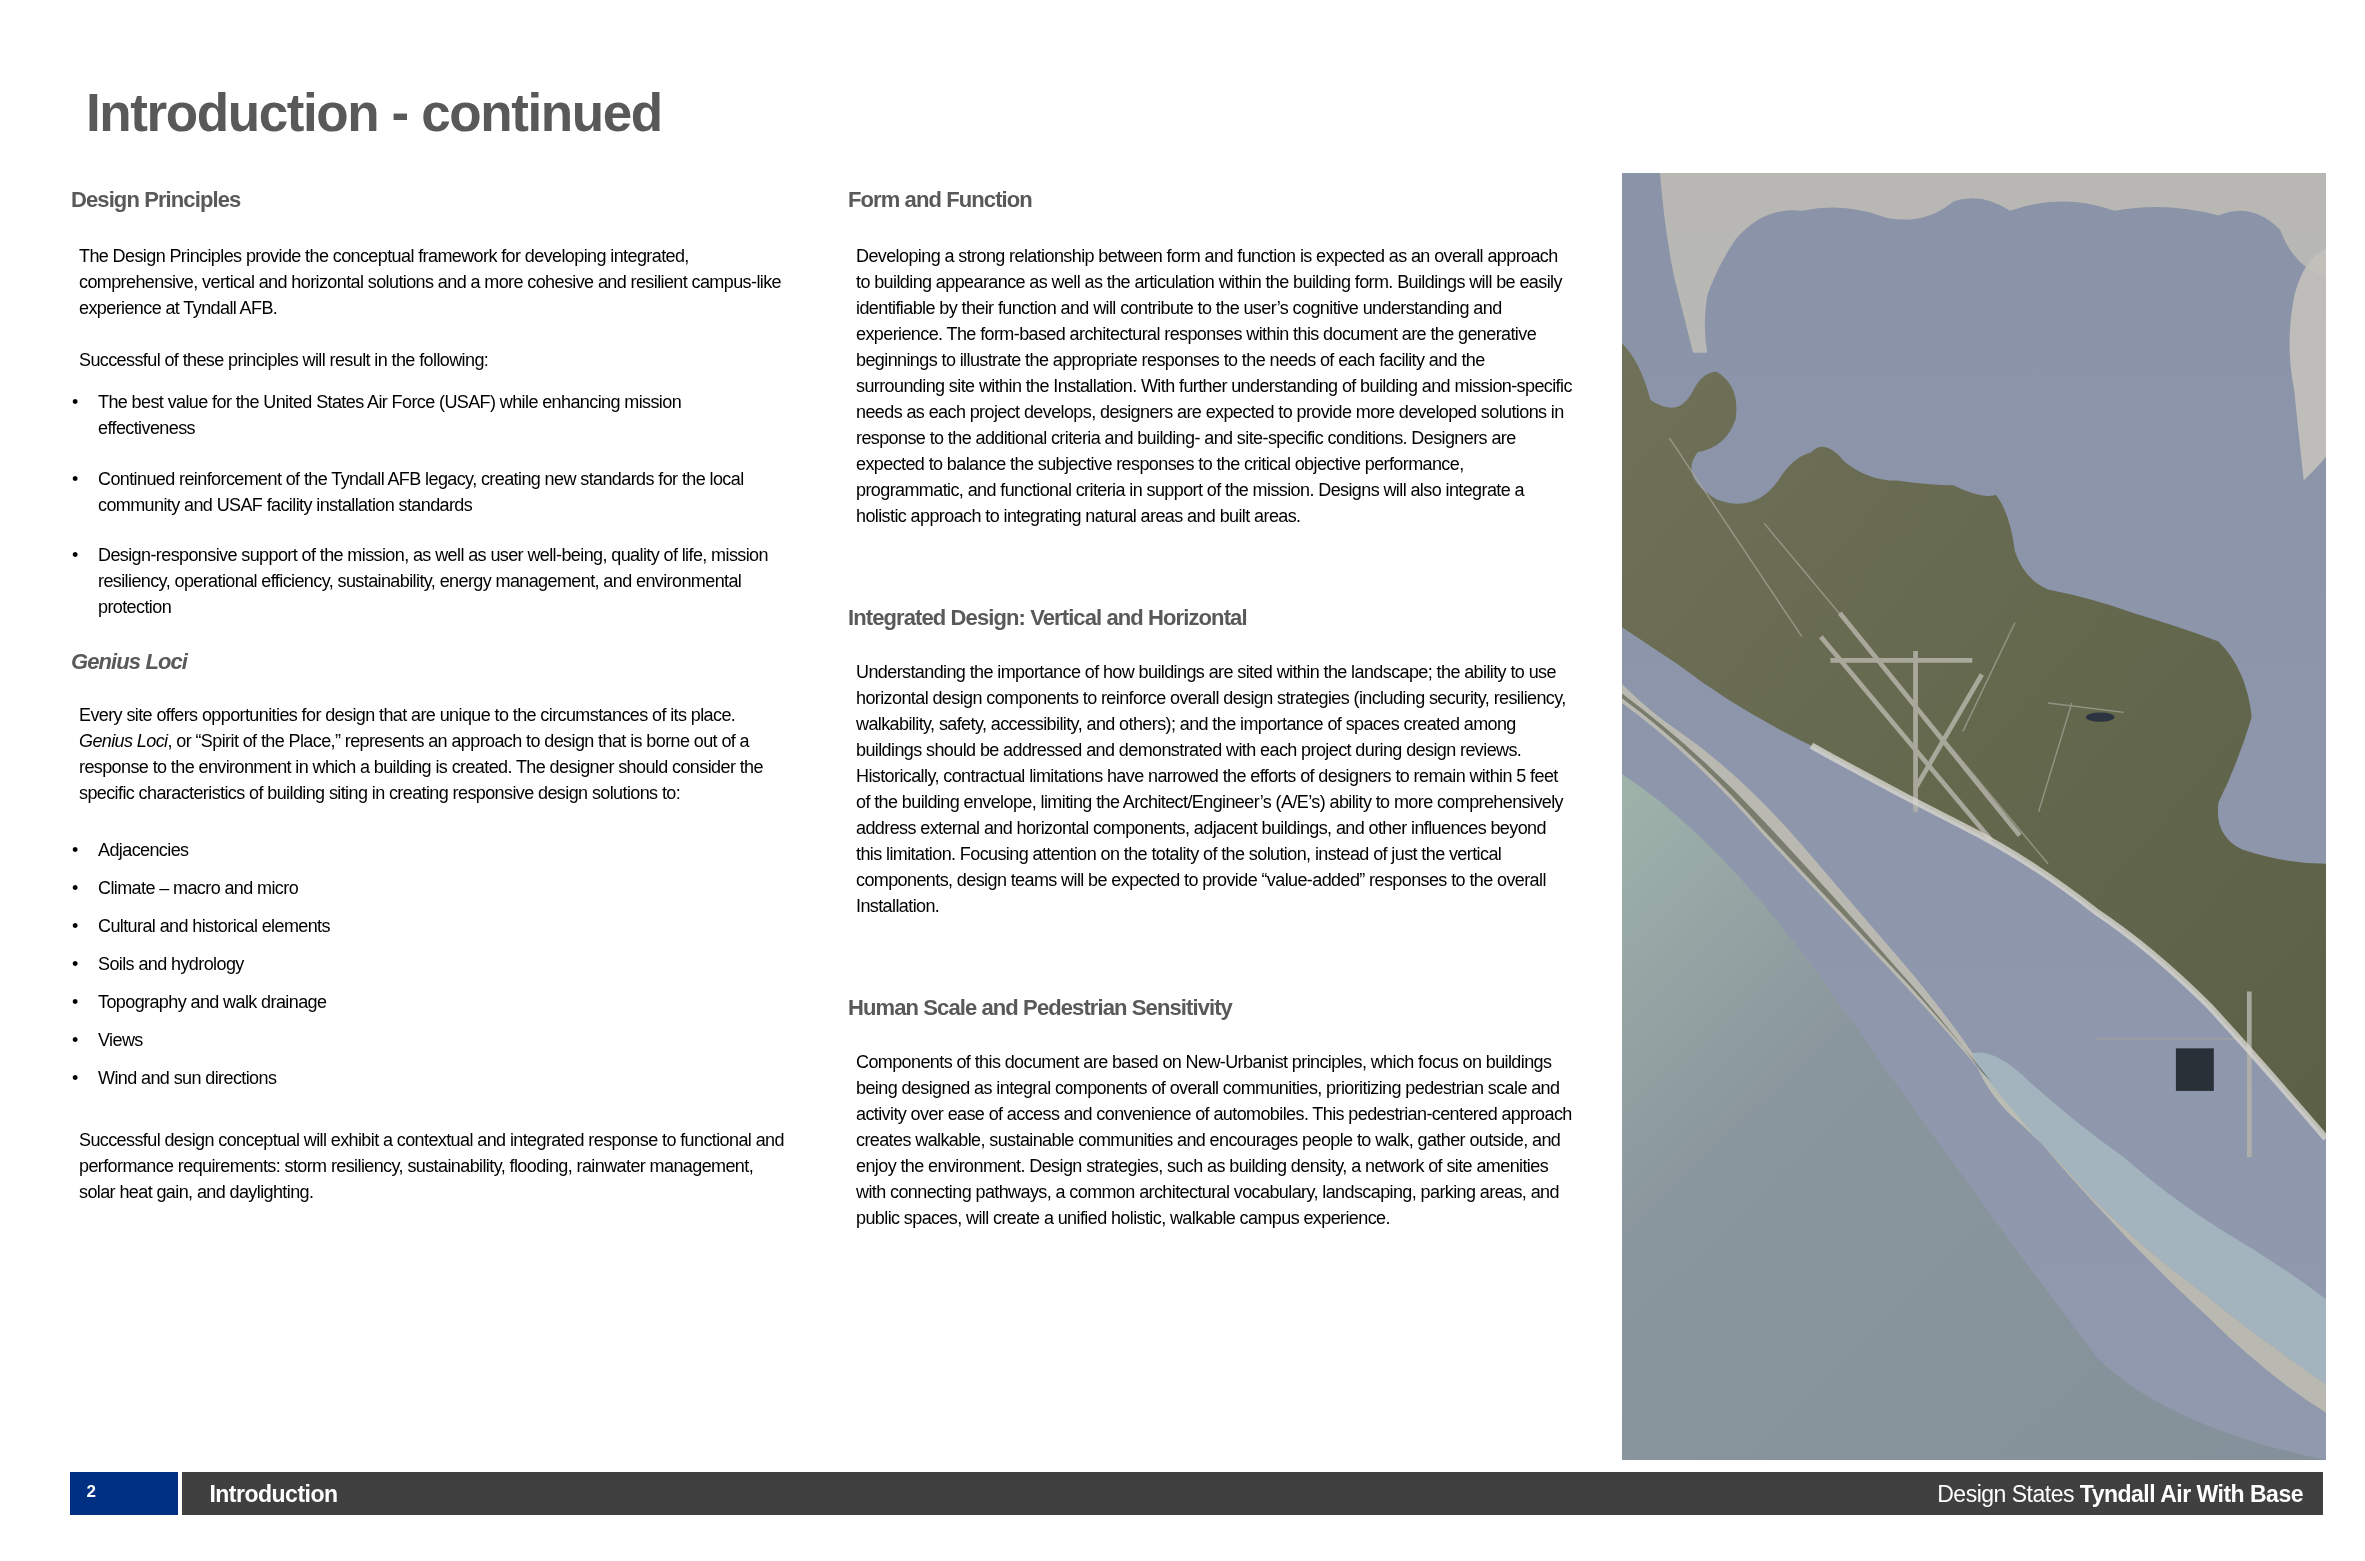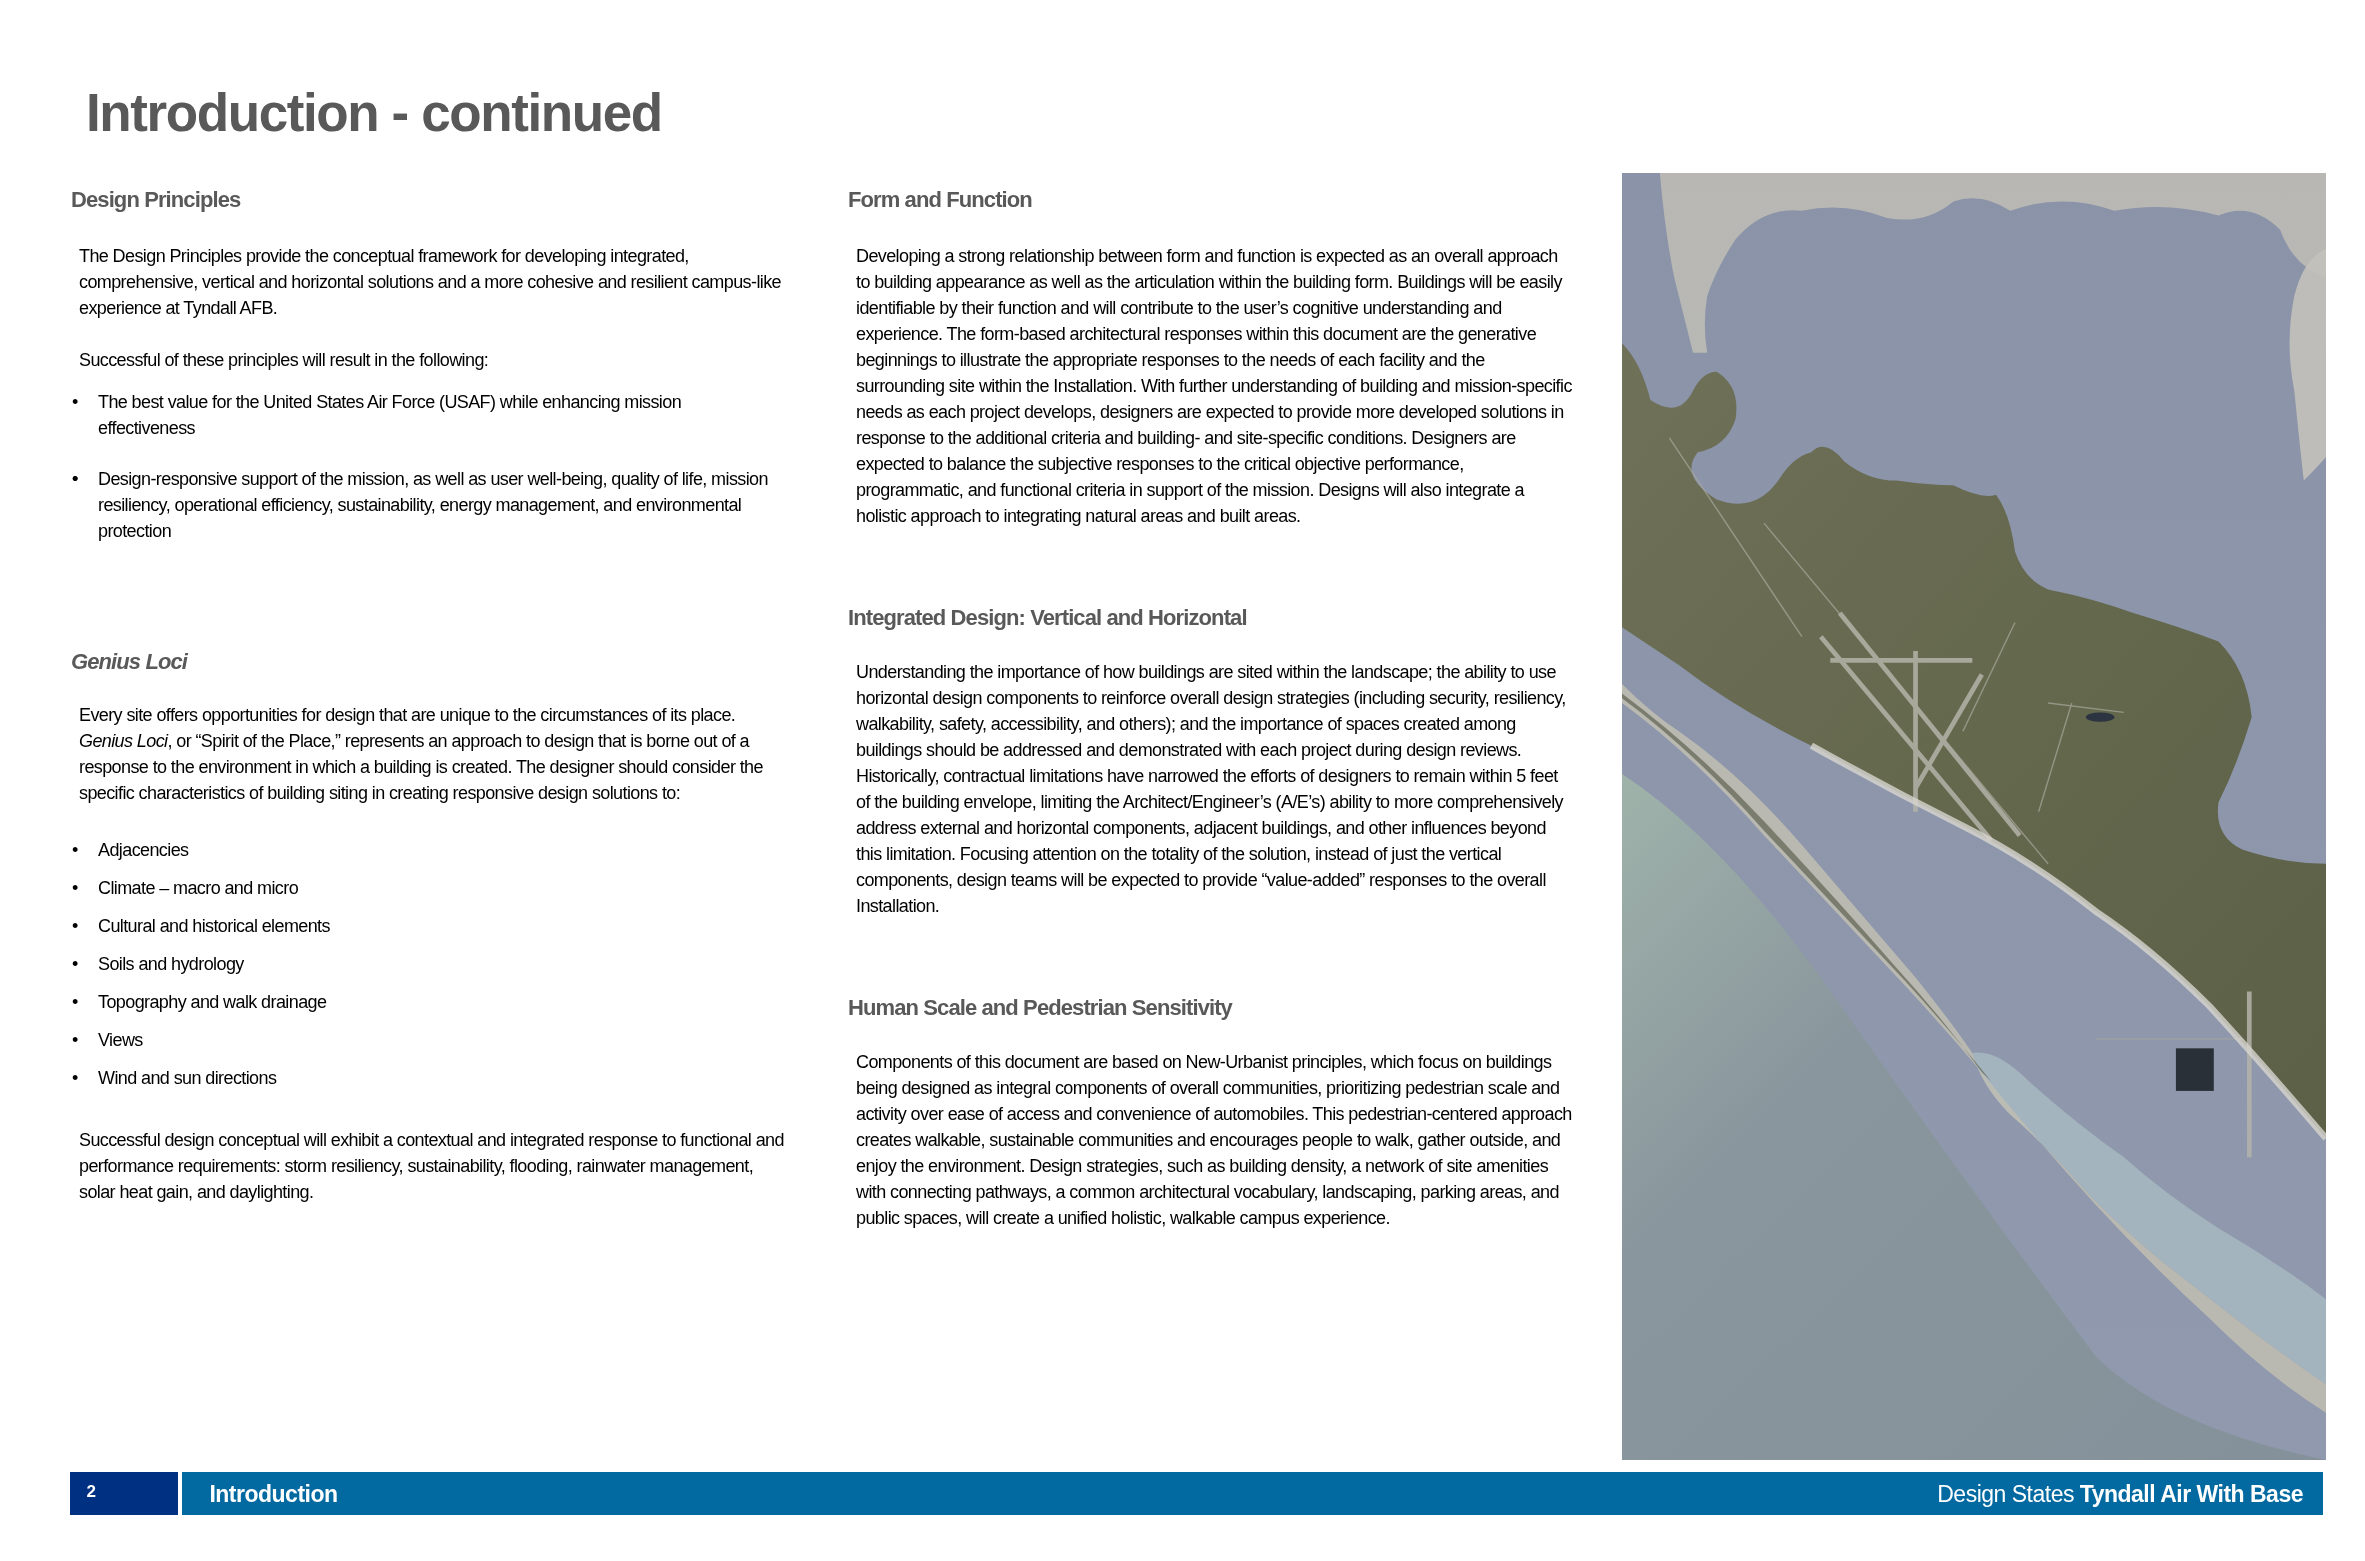--- a/index.html
+++ b/index.html
@@ -33,40 +33,40 @@
   .photo { position: absolute; left: 1622px; top: 173px; width: 704px; height: 1287px;
     overflow: hidden; background: #8c97a6; }
   .photo svg { position: absolute; left: 0; top: 0; width: 100%; height: 100%; }
 
   
   .footer-num { position: absolute; left: 70px; top: 1472px; width: 108px; height: 43px;
     background: #003082; }
   .footer-num span { position: absolute; left: 16.6px; top: 10.4px; color: #fff; font-weight: bold;
     font-size: 17px; }
   .footer-bar { position: absolute; left: 182px; top: 1472px; width: 2141px; height: 43px;
-    background: #0369a1; color: #fff; }
+    background: #404040; color: #fff; }
   .footer-section { position: absolute; left: 27.4px; top: 8.5px; font-weight: bold; font-size: 23px;
     letter-spacing: -0.5px; }
   .footer-right { position: absolute; right: 20px; top: 8.5px; font-size: 23px; letter-spacing: -0.5px;
     white-space: nowrap; }
   .footer-right .light { font-weight: normal; }
   .footer-right .strong { font-weight: bold; }
 </style>
 </head>
 <body>
 
 <h1 class="page-title">Introduction - continued</h1>
 
 <div class="col col-left">
   <h2 class="h2" style="top:189px">Design Principles</h2>
   <p class="body" style="top:235px">The Design Principles provide the conceptual framework for developing integrated, comprehensive, vertical and horizontal solutions and a more cohesive and resilient campus-like experience at Tyndall AFB.</p>
   <p class="body" style="top:339px">Successful of these principles will result in the following:</p>
   <ul class="bullets spaced" style="top:389px">
     <li><span class="dot">•</span><span>The best value for the United States Air Force (USAF) while enhancing mission effectiveness</span></li>
-    <li><span class="dot">•</span></li>
+    <li><span class="dot">•</span><span>Continued reinforcement of the Tyndall AFB legacy, creating new standards for the local community and USAF facility installation standards</span></li>
     <li><span class="dot">•</span><span>Design-responsive support of the mission, as well as user well-being, quality of life, mission resiliency, operational efficiency, sustainability, energy management, and environmental protection</span></li>
   </ul>
 
   <h2 class="h2 italic" style="top:651px">Genius Loci</h2>
   <p class="body" style="top:694px"><span>Every site offers opportunities for design that are unique to the circumstances of its place. </span><em>Genius Loci</em><span>, or “Spirit of the Place,” represents an approach to design that is borne out of a response to the environment in which a building is created. The designer should consider the specific characteristics of building siting in creating responsive design solutions to:</span></p>
   <ul class="bullets tight" style="top:837px">
     <li><span class="dot">•</span><span>Adjacencies</span></li>
     <li><span class="dot">•</span><span>Climate – macro and micro</span></li>
     <li><span class="dot">•</span><span>Cultural and historical elements</span></li>
     <li><span class="dot">•</span><span>Soils and hydrology</span></li>

